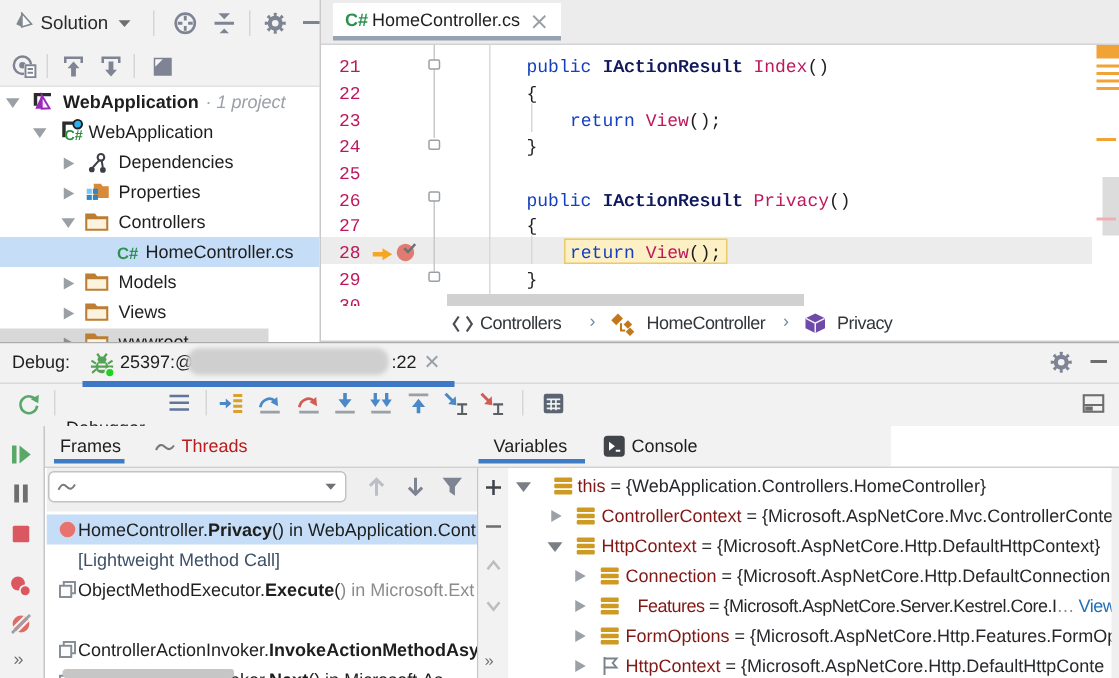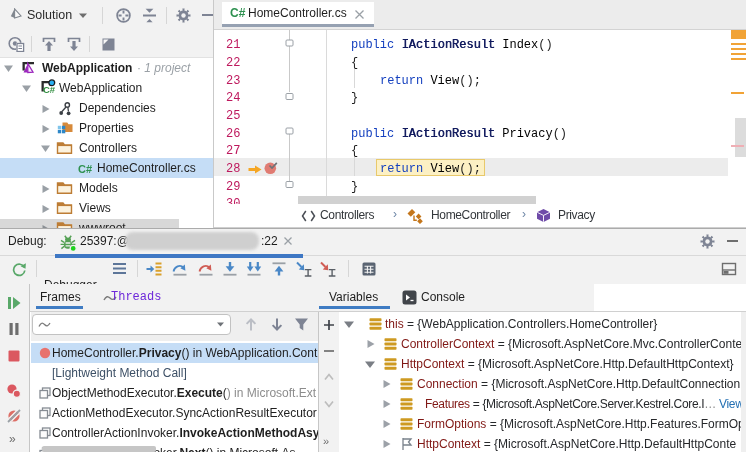--- a/index.html
+++ b/index.html
@@ -9,21 +9,21 @@
   .gray{background:#F2F2F2;}
   .mono{font-family:"Liberation Mono",monospace;}
   .it{font-style:italic;}
   .b{font-weight:bold;}
   .row{position:absolute;left:0;right:0;height:20px;line-height:20px;white-space:nowrap;}
   .vn{color:#801815;}
   .vv{color:#26282B;}
   .cl{position:absolute;left:137px;height:17.7px;line-height:17.7px;font-size:12px;color:#1E1E1E;white-space:pre;}
   .kw{color:#1440BF;}
   .tn{color:#111A5E;text-shadow:0.5px 0 0 #111A5E;}
-  .mn{color:#000000;font-family:Liberation Mono, monospace;}
+  .mn{color:#be185d;font-family:Liberation Mono, monospace;}
   svg{display:block;}
 </style>
 </head>
 <body>
 <div id="stage">
 
 <div class="abs gray" style="left:0;top:0;width:213px;height:30px;"></div>
 
 <svg class="abs" style="left:10px;top:8px;" width="12" height="11" viewBox="0 0 12 11">
   <path d="M4.6 0.8 L4.6 10 L0.8 8.2 Z" fill="#81878F"></path>
@@ -374,21 +374,21 @@
     <rect x="2.5" y="10" width="5" height="2.8" fill="#6E6E6E"></rect>
   </svg>
 </div>
 <div class="abs gray" style="left:0;top:284px;width:594px;height:27px;" id="dbg-tabs">
   <span class="abs" style="left:40px;top:6px;color:#1E1E1E;">Frames</span>
   <div class="abs" style="left:36px;top:21.5px;width:47px;height:3.5px;background:#3F7CC3;"></div>
   <svg class="abs" style="left:103px;top:8px;" width="15" height="12" viewBox="0 0 15 12">
         <path d="M1 8 C3 4 5 4 7 6 C9 8 11 8 13 5" fill="none" stroke="#7A7A7A" stroke-width="1.4"></path>
         <path d="M4 2 L7.5 10 M8.5 1.5 L12 9.5" stroke="#7A7A7A" stroke-width="0"></path>
       </svg>
-  <span class="abs" style="left:111px;top:6px;color:#6d28d9;font-family:Liberation Mono, monospace;">Threads</span>
+  <span class="abs" style="left:121px;top:6px;color:#b91c1c;">Threads</span>
   <span class="abs" style="left:329px;top:6px;color:#1E1E1E;">Variables</span>
   <div class="abs" style="left:319px;top:21.5px;width:71px;height:3.5px;background:#3F7CC3;"></div>
   <svg class="abs" style="left:402px;top:6px;" width="15" height="15" viewBox="0 0 15 15">
     <rect x="0.5" y="0.5" width="14" height="14" rx="2.5" fill="#41454A"></rect>
     <path d="M4 4.5 L8 7.5 L4 10.5 Z" fill="#fff"></path>
         <path d="M8.5 10.5 H11.5" stroke="#fff" stroke-width="1.3"></path>
   </svg>
   <span class="abs" style="left:421px;top:6px;color:#1E1E1E;">Console</span>
 </div>
 <div class="abs" style="left:0;top:311px;width:746px;height:1px;background:#D0D0D0;"></div>
@@ -450,27 +450,20 @@
   <div class="row" style="top:71px;">
     <svg class="abs" style="left:8px;top:4px;" width="12" height="12" viewBox="0 0 12 12">
           <rect x="3.5" y="1" width="7.5" height="7.5" fill="none" stroke="#868C93" stroke-width="1.3"></rect>
           <rect x="1" y="3.5" width="7.5" height="7.5" fill="#FCFCFC" stroke="#868C93" stroke-width="1.3"></rect>
         </svg>
     <span class="abs" style="left:21px;color:#1E1E1E;">ObjectMethodExecutor.<span class="b">Execute</span>(<span style="color:#8C8C8C;">) in Microsoft.Ext</span></span>
   </div>
   <div class="row" style="top:51px;">
     <span class="abs" style="left:21px;color:#3D5066;">[Lightweight Method Call]</span>
   </div>
-  <div class="row" style="top:91px;">
-    <svg class="abs" style="left:8px;top:4px;" width="12" height="12" viewBox="0 0 12 12">
-          <rect x="3.5" y="1" width="7.5" height="7.5" fill="none" stroke="#868C93" stroke-width="1.3"></rect>
-          <rect x="1" y="3.5" width="7.5" height="7.5" fill="#FCFCFC" stroke="#868C93" stroke-width="1.3"></rect>
-        </svg>
-    <span class="abs" style="left:21px;color:#1E1E1E;">ActionMethodExecutor.SyncActionResultExecutor</span>
-  </div>
   <div class="row" style="top:111px;">
     <svg class="abs" style="left:8px;top:4px;" width="12" height="12" viewBox="0 0 12 12">
           <rect x="3.5" y="1" width="7.5" height="7.5" fill="none" stroke="#868C93" stroke-width="1.3"></rect>
           <rect x="1" y="3.5" width="7.5" height="7.5" fill="#FCFCFC" stroke="#868C93" stroke-width="1.3"></rect>
         </svg>
     <span class="abs" style="left:21px;color:#1E1E1E;">ControllerActionInvoker.<span class="b">InvokeActionMethodAsync</span></span>
   </div>
   <div class="row" style="top:131px;">
     <svg class="abs" style="left:8px;top:4px;" width="12" height="12" viewBox="0 0 12 12">
           <rect x="3.5" y="1" width="7.5" height="7.5" fill="none" stroke="#868C93" stroke-width="1.3"></rect>

